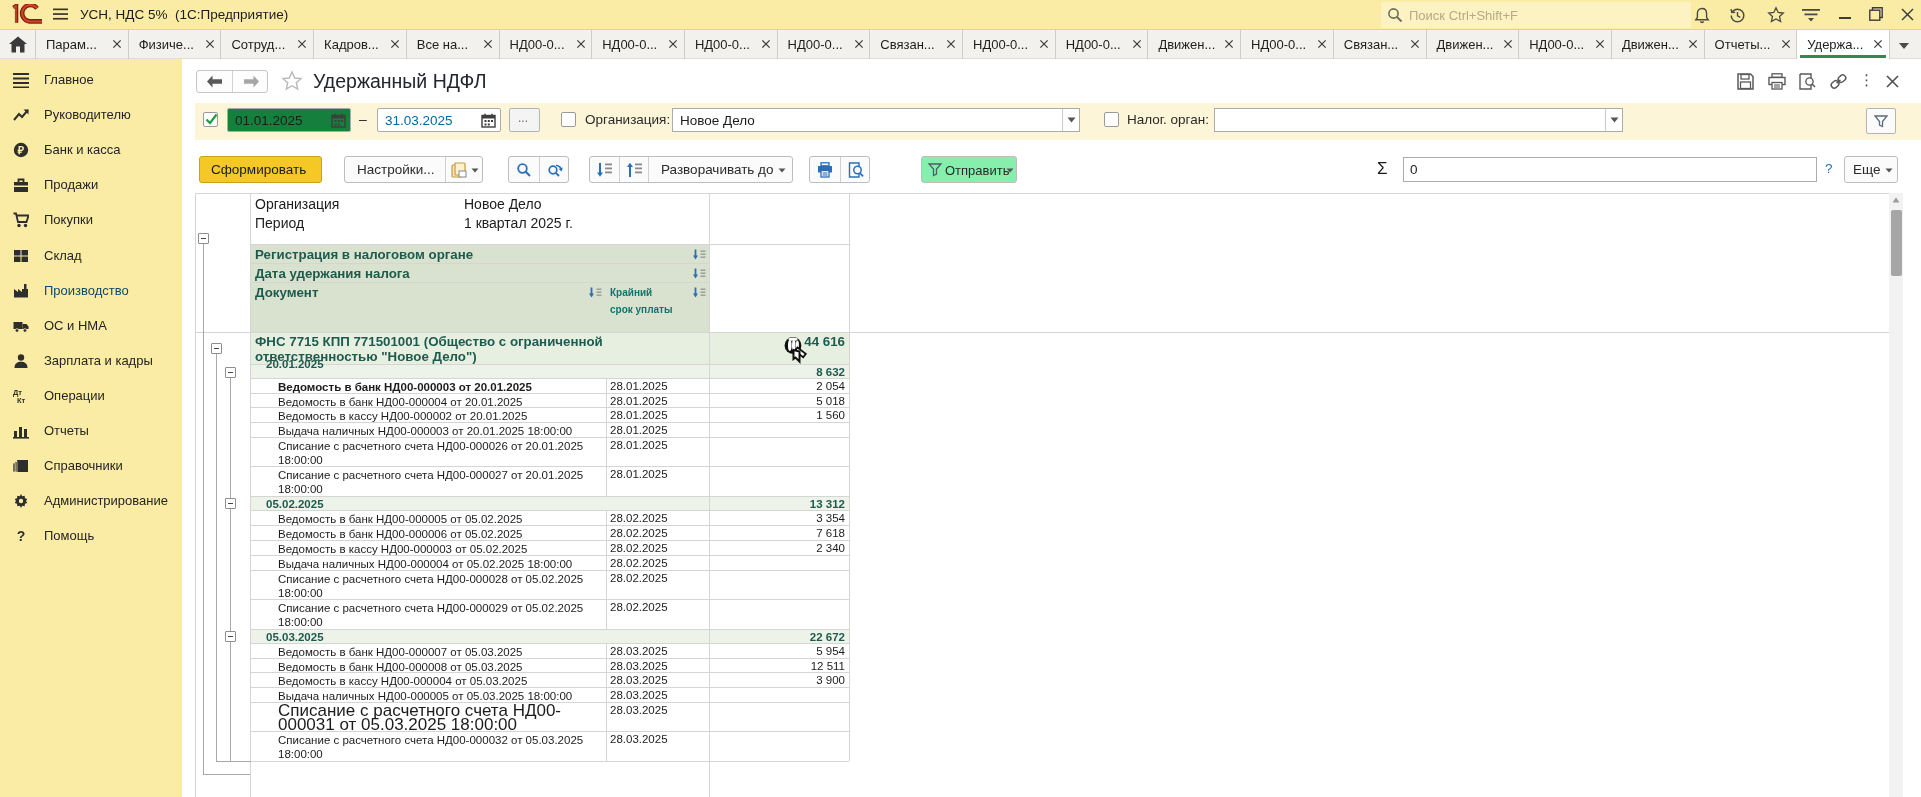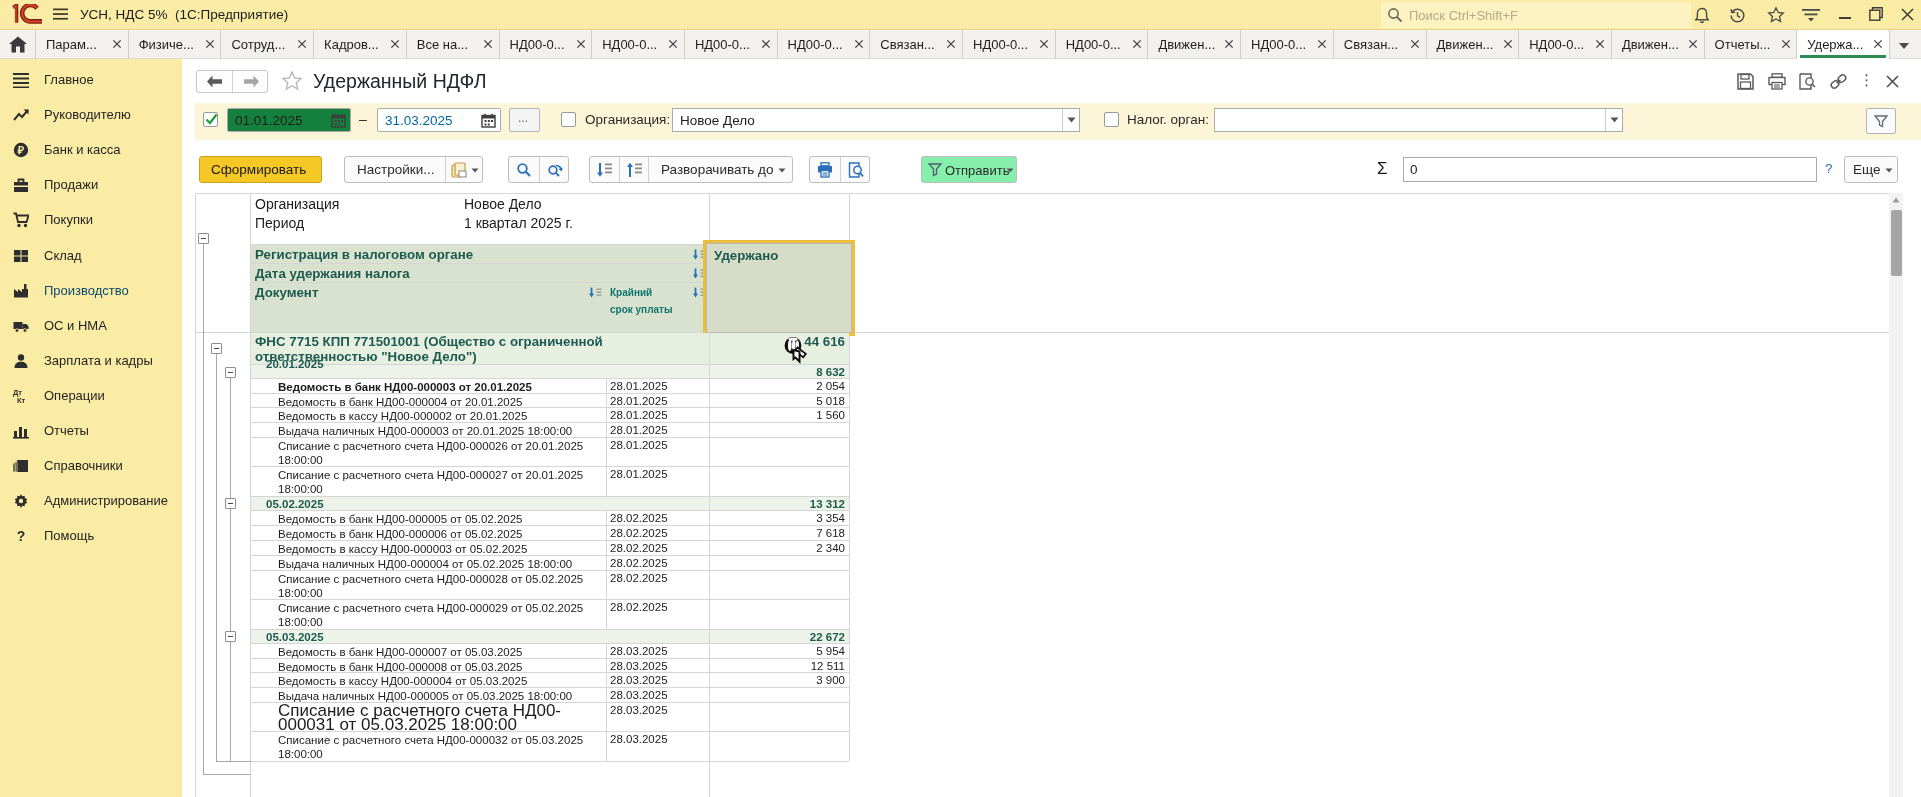--- a/index.html
+++ b/index.html
@@ -533,24 +533,20 @@
   <rect x="8.5" y="7.5" width="5" height="1.4" fill="#999"></rect>
 </svg>
 <div class="abs" style="left:610px;top:284px;width:64px;font-size:10px;font-weight:bold;color:#0f766e;line-height:17px;">Крайний срок уплаты</div>
 <svg class="ico" style="left:692px;top:287px;" width="15" height="12" viewBox="0 0 15 12">
   <line x1="3.5" y1="0.5" x2="3.5" y2="8.5" stroke="#2a6fb8" stroke-width="1.8"></line>
   <path d="M1 6.5 L6 6.5 L3.5 10.5 Z" fill="#2a6fb8"></path>
   <rect x="8.5" y="1.5" width="5" height="1.4" fill="#999"></rect>
   <rect x="8.5" y="4.5" width="5" height="1.4" fill="#999"></rect>
   <rect x="8.5" y="7.5" width="5" height="1.4" fill="#999"></rect>
 </svg>
-<div class="abs" style="left:703px;top:240px;width:152px;height:96px;border:3px solid #ecbe3c;">
-  <div class="abs" style="left:0;top:0;width:146px;height:90px;background:#d6dcc7;border:1px solid #b9b9ad;"></div>
-  <div class="abs" style="left:8px;top:5px;font-size:13.3px;font-weight:bold;color:#1e5b4f;">Удержано</div>
-</div>
 <div class="abs" style="left:251px;top:333px;width:598px;height:31px;background:#e7efe1;"></div>
 <div class="abs" style="left:255px;top:335px;width:352px;font-size:13.3px;font-weight:bold;color:#1e5b4f;line-height:14.5px;">ФНС 7715 КПП 771501001 (Общество с ограниченной ответственностью "Новое Дело")</div>
 <div class="abs" style="left:709px;top:334px;width:136px;text-align:right;font-size:13.3px;font-weight:bold;color:#1e5b4f;">44 616</div>
 <div class="hline" style="left:251px;top:364px;width:598px;"></div>
 <div class="abs" style="left:251px;top:365px;width:598px;height:13px;background:#edf3e8;"></div>
 <div class="abs" style="left:266px;top:358px;font-size:11.5px;font-weight:bold;color:#1e5b4f;">20.01.2025</div>
 <div class="abs" style="left:709px;top:366px;width:136px;text-align:right;font-size:11.5px;font-weight:bold;color:#1e5b4f;">8 632</div>
 <div class="hline" style="left:251px;top:378px;width:598px;"></div>
 <div class="abs" style="left:278px;top:380px;width:322px;font-size:11.5px;color:#1c1c1c;line-height:14.2px;font-weight:bold;">Ведомость в банк НД00-000003 от 20.01.2025</div>
 <div class="abs" style="left:610px;top:380px;font-size:11.5px;color:#1c1c1c;">28.01.2025</div>

